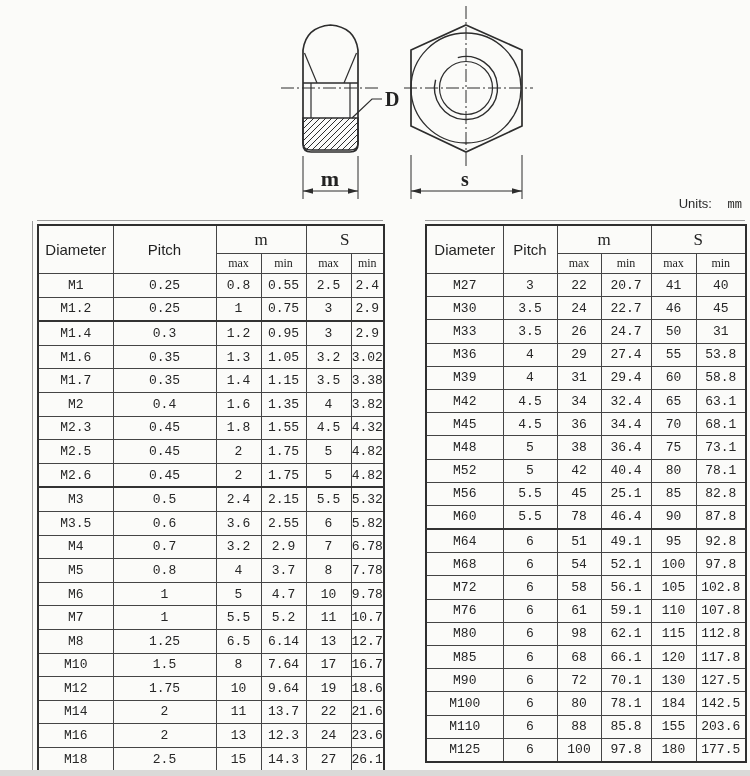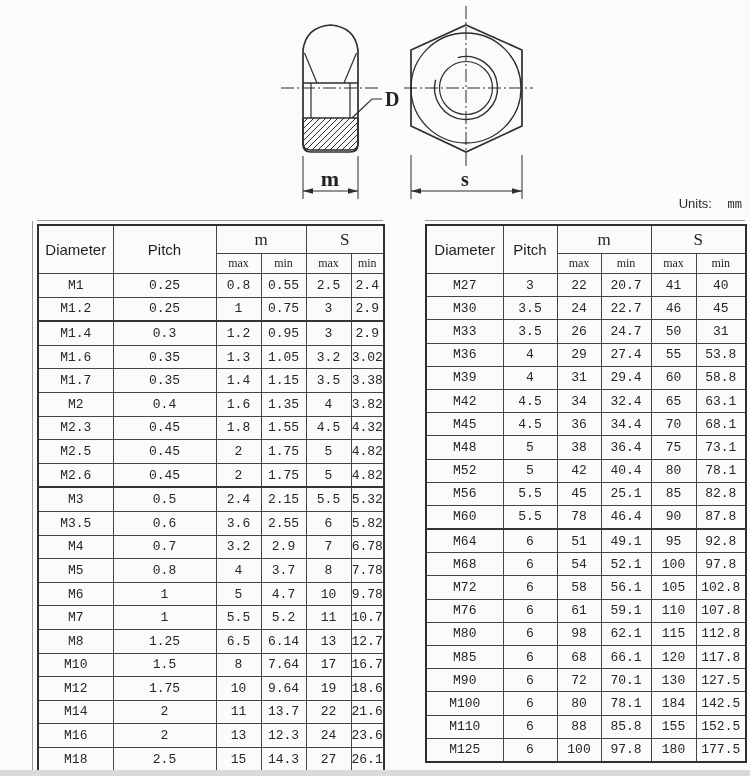--- a/index.html
+++ b/index.html
@@ -494,21 +494,21 @@
           <td>78.1</td>
           <td>184</td>
           <td>142.5</td>
         </tr>
         <tr>
           <td>M110</td>
           <td>6</td>
           <td>88</td>
           <td>85.8</td>
           <td>155</td>
-          <td>152.5</td>
+          <td>203.6</td>
         </tr>
         <tr>
           <td>M125</td>
           <td>6</td>
           <td>100</td>
           <td>97.8</td>
           <td>180</td>
           <td>177.5</td>
         </tr>
       </tbody>

